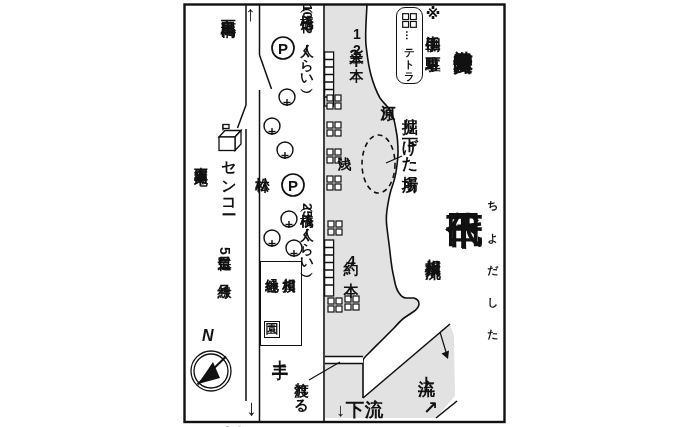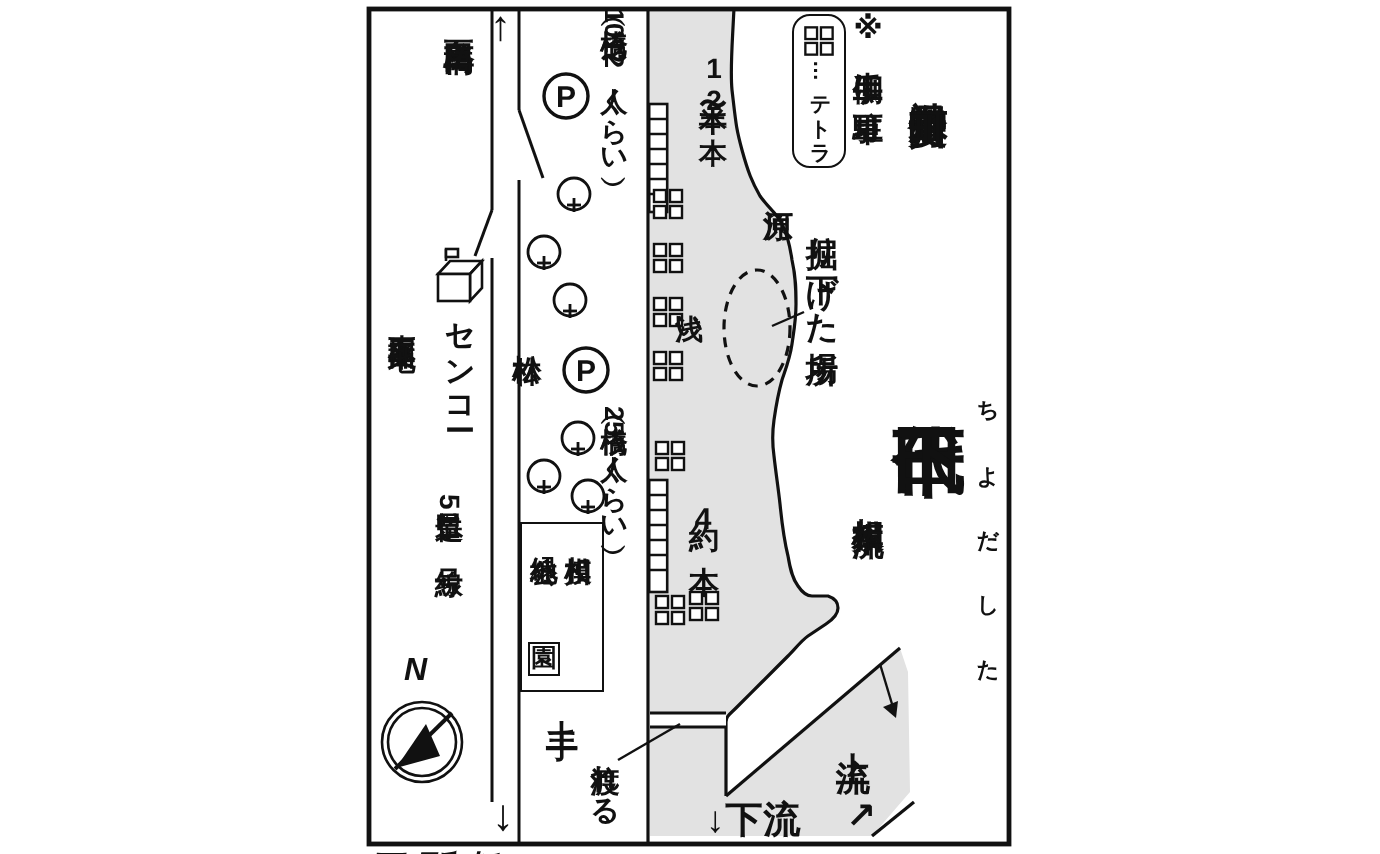--- a/index.html
+++ b/index.html
@@ -148,21 +148,21 @@
   </div>
 
   <div class="lbl v" style="left:381px;top:93px;font-size:15px;letter-spacing:2px;">河原</div>
   <div class="lbl v" style="left:402px;top:106px;font-size:16px;letter-spacing:0.5px;">掘り下げた場所</div>
   <div class="lbl vu" style="left:350px;top:26px;font-size:14px;letter-spacing:0px;">1本半〜2本</div>
   <div class="lbl v" style="left:338px;top:146px;font-size:14px;letter-spacing:2px;">浅い</div>
   <div class="lbl vu" style="left:344px;top:249px;font-size:15px;letter-spacing:2.5px;">約4本</div>
   <div class="lbl v" style="left:425px;top:246px;font-size:16px;letter-spacing:0.8px;">相模川本流</div>
   <div class="lbl v" style="left:418px;top:362px;font-size:17px;letter-spacing:3.5px;">上流</div>
   <div class="lbl" style="left:423px;top:399px;font-size:18px;font-weight:700;">↗</div>
-  <div class="lbl" style="left:353px;top:401px;font-size:18.5px;letter-spacing:0.5px;">↓下流</div>
+  <div class="lbl" style="left:336px;top:401px;font-size:18.5px;letter-spacing:0.5px;">↓下流</div>
   <div class="lbl v" style="left:294px;top:371px;font-size:14.5px;letter-spacing:0.5px;">渡れる</div>
   <div class="lbl v" style="left:272px;top:347px;font-size:16px;letter-spacing:4px;">土手</div>
 
   <div class="lbl v" style="left:221px;top:7px;font-size:15.5px;letter-spacing:1px;">至高田橋</div>
   <div class="lbl" style="left:245px;top:3px;font-size:21px;font-weight:700;">↑</div>
   <div class="lbl" style="left:246px;top:397px;font-size:22px;font-weight:700;">↓</div>
   <div class="lbl" style="left:185px;top:427px;font-size:16px;letter-spacing:0px;font-style:italic;">至昭和橋</div>
   <div class="lbl v" style="left:218px;top:245px;font-size:14px;letter-spacing:1px;">県道511号線</div>
 
   <div class="lbl v" style="left:300px;top:4px;font-size:13.5px;letter-spacing:0px;">桟橋（10〜12人くらい）</div>

